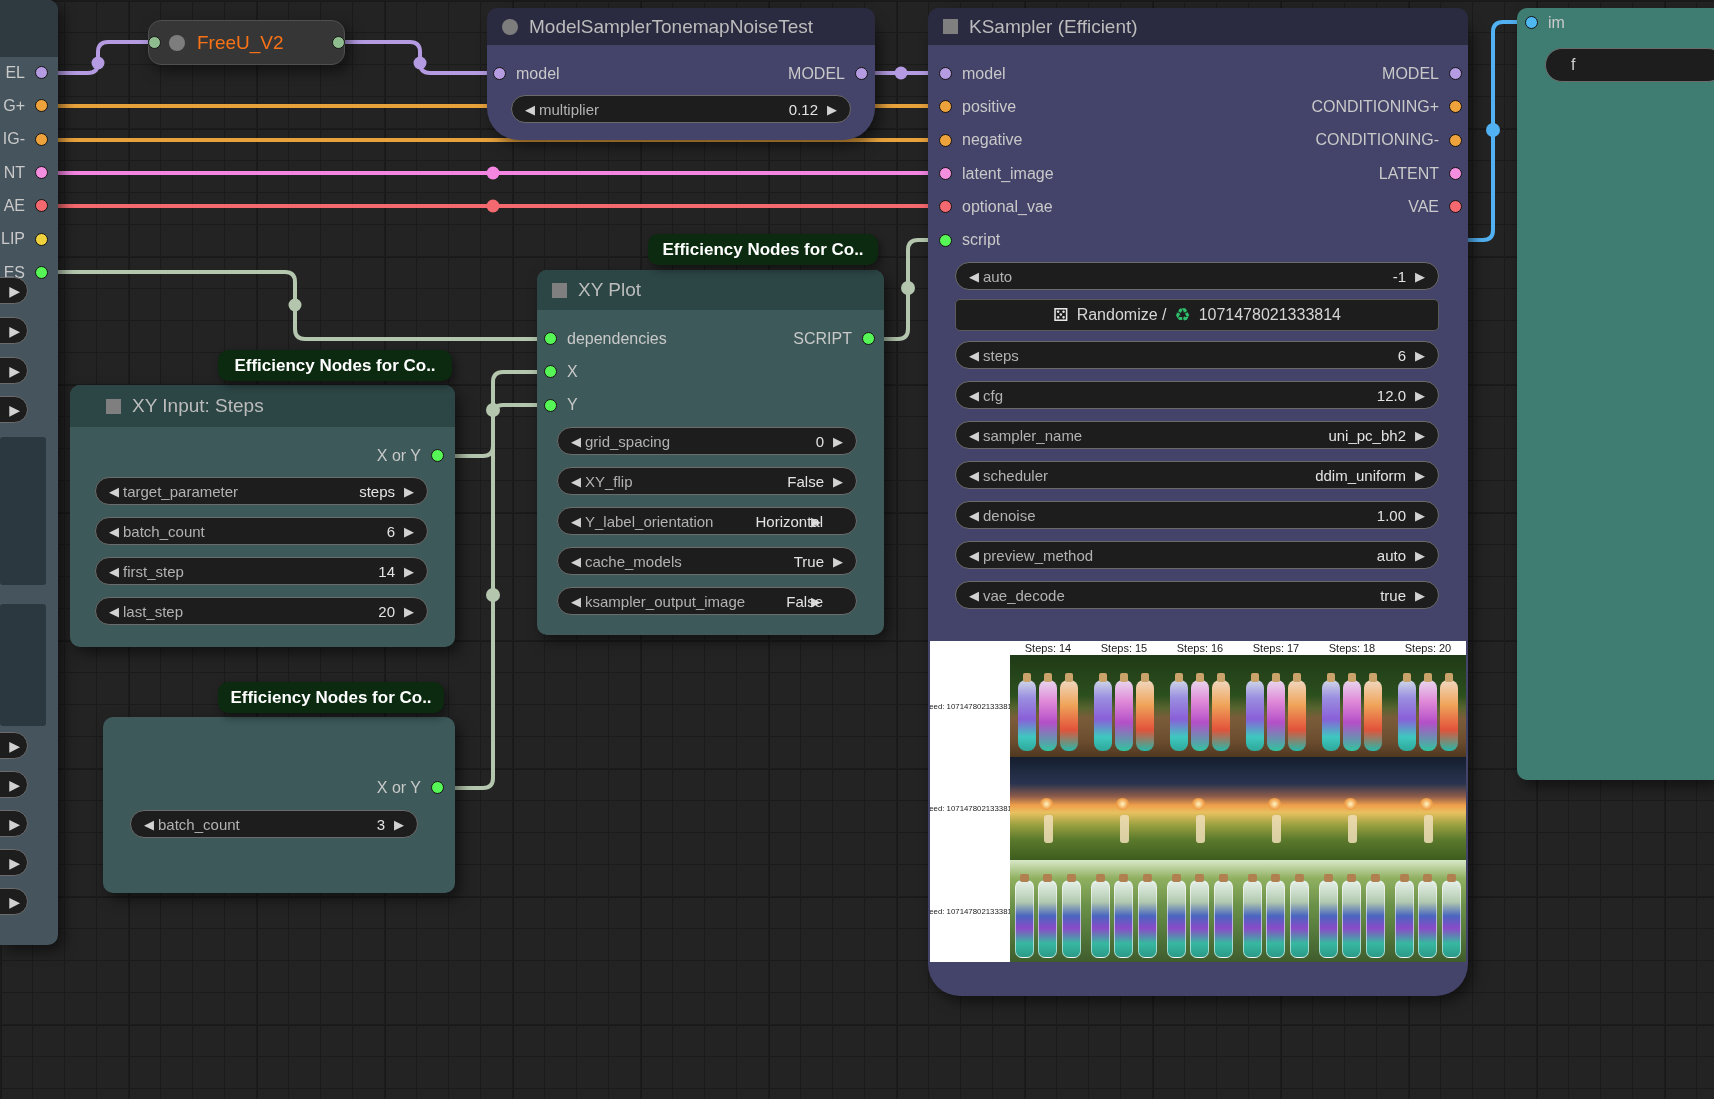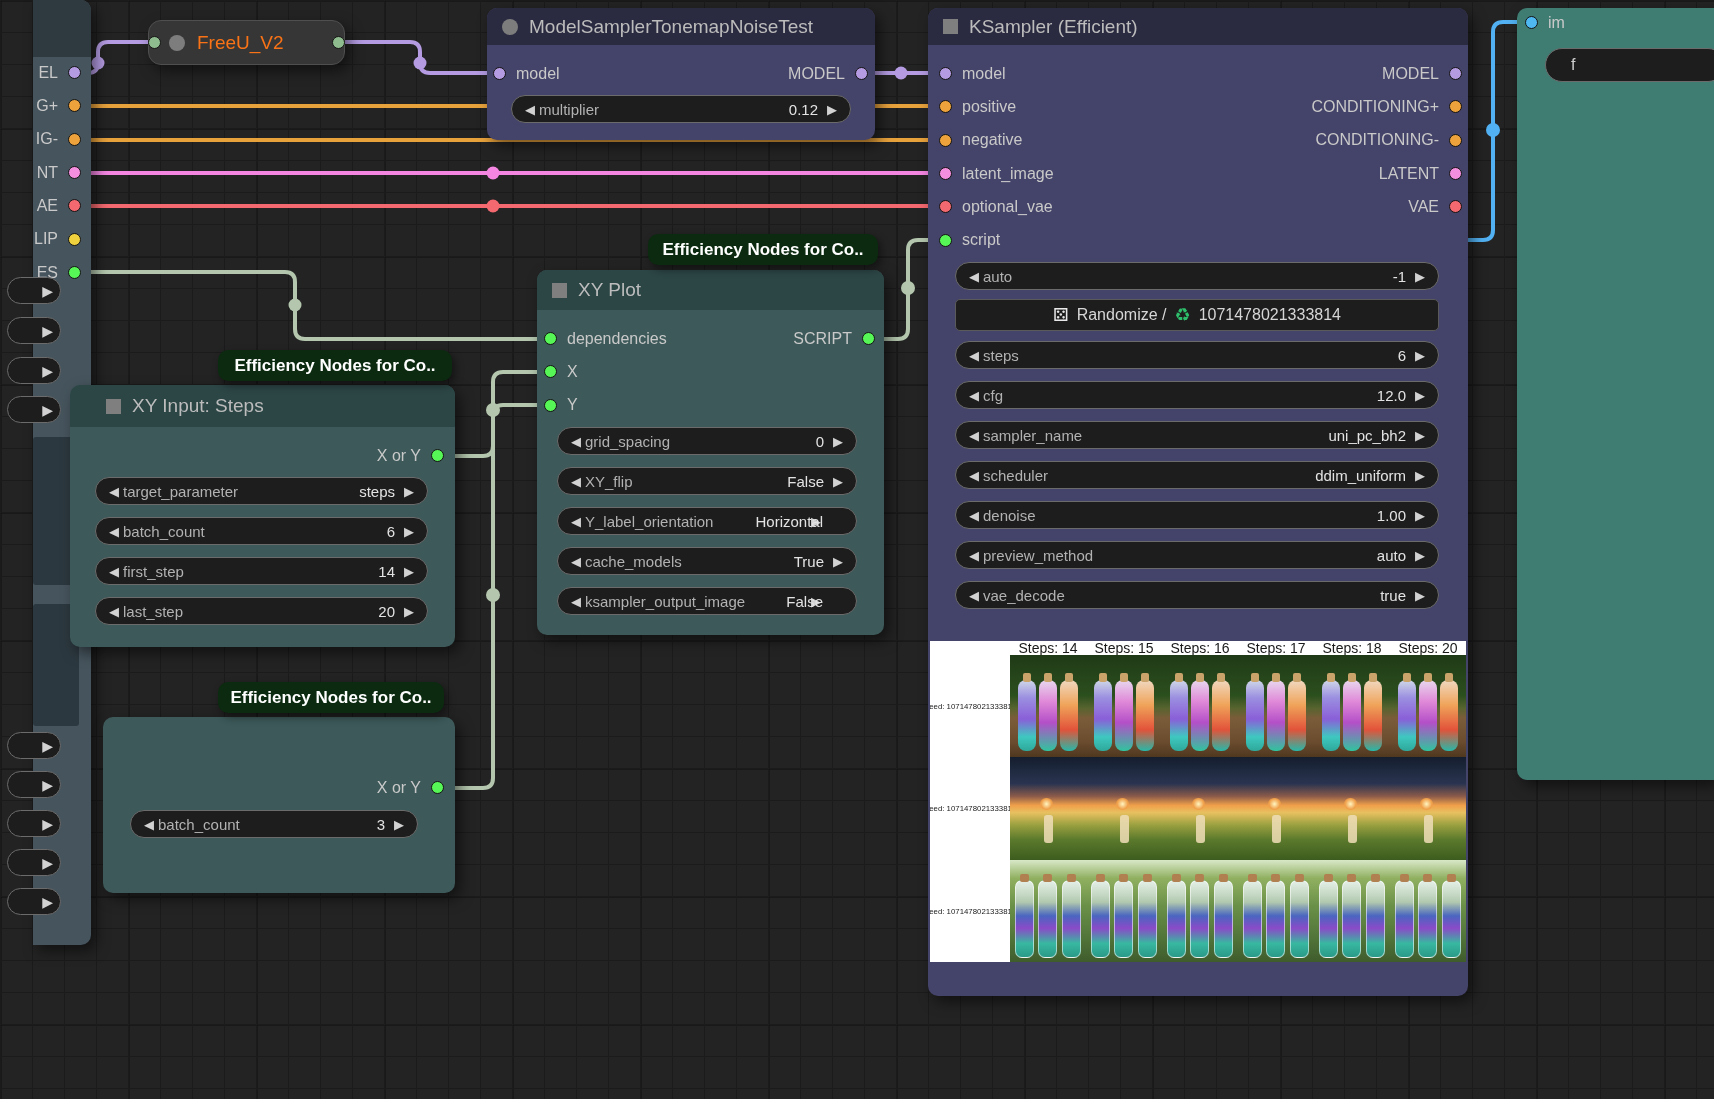--- a/index.html
+++ b/index.html
@@ -15,27 +15,27 @@
     font-family:"Liberation Sans", sans-serif;
   }
   #wires{position:absolute;left:0;top:0;z-index:1;}
   .node{position:absolute;z-index:2;border-radius:10px;box-shadow:5px 6px 14px rgba(0,0,0,.5);}
   .ntitle{position:absolute;left:0;right:0;top:0;display:flex;align-items:center;gap:11px;
     padding-left:15px;border-radius:10px 10px 0 0;overflow:hidden;white-space:nowrap;}
   .ttext{font-size:19px;color:#bcbcbc;}
   .csquare{width:15px;height:15px;background:#7f7f7f;flex:0 0 auto;}
   .ccircle{width:16px;height:16px;border-radius:50%;background:#7d7d7d;flex:0 0 auto;}
   
-  .purple{background:#444369;}
+  .purple{background:#444369;border-radius:32px;}
   .purple .ntitle{background:#2a2a41;height:37px;}
   
   .teal{background:#3d5959;}
   .teal .ntitle{background:#2c4545;height:40px;}
   
-  .loader{background:#46545d;border-radius:0 10px 10px 0;margin-left:33px;}
+  .loader{background:#46545d;border-radius:0 10px 10px 0;}
   .loader-title{position:absolute;left:0;right:0;top:0;height:57px;background:#2f3940;border-radius:0 10px 0 0;}
   
   .save{background:#3f7d73;}
   
   .slots{position:absolute;}
   .slot-row{height:33.34px;display:flex;align-items:center;}
   .slot-row.side-out{justify-content:flex-end;}
   .dot{width:13px;height:13px;border-radius:50%;border:1.5px solid #141414;box-sizing:border-box;flex:0 0 auto;}
   .side-in .dot{margin-right:10px;}
   .side-out .dot{margin-left:10px;}
@@ -64,21 +64,21 @@
   .freeu .ftitle{font-size:19px;color:#f97316;}
   .fslot{position:absolute;width:13px;height:13px;border-radius:50%;background:#8fbc8f;border:1.5px solid #141414;box-sizing:border-box;top:15px;}
   
   .pill{position:absolute;left:-26px;width:54px;height:27px;background:#1d1d1d;border:1px solid #6b6b6b;
     border-radius:14px;display:flex;align-items:center;justify-content:flex-end;padding-right:7px;box-sizing:border-box;}
   .pill span{color:#d2d2d2;font-size:14px;}
   .tarea{position:absolute;left:0;width:46px;background:#2c383f;border-radius:3px;}
   
   .preview{position:absolute;background:#ffffff;overflow:hidden;}
   .phead{display:flex;height:14px;padding-left:80px;}
-  .phead span{width:76.2px;text-align:center;font-size:14px;color:#1a1a1a;line-height:15px;overflow:hidden;white-space:nowrap;}
+  .phead span{width:76.2px;text-align:center;font-size:11px;color:#1a1a1a;line-height:15px;overflow:hidden;white-space:nowrap;}
   .prow{display:flex;height:102.3px;}
   .pgut{width:80px;display:flex;align-items:center;justify-content:center;}
   .pgut span{font-size:8.5px;color:#1a1a1a;white-space:nowrap;transform:scale(.92);}
   .pcell{width:76.2px;position:relative;overflow:hidden;}
   .pcell.bottles{background:linear-gradient(180deg,#1f3a17 0%,#2c4f1e 40%,#57642f 52%,#7b5c3a 62%,#6b4c2e 85%,#4f3820 100%);}
   .pcell.landscape{background:linear-gradient(180deg,#141e2e 0%,#2a3450 26%,#8a5a4a 38%,#f0a04a 47%,#e8c060 54%,#9aa040 66%,#5c7a2c 80%,#3c5c1e 100%);}
   .pcell.glass{background:linear-gradient(180deg,#d8e8c8 0%,#90b060 18%,#6a9048 45%,#52763a 75%,#3f5c2c 100%);}
   .bo{position:absolute;bottom:6%;width:24%;height:70%;border-radius:8px;}
   .bo.b1{background:linear-gradient(180deg,#cfd8e8 0%,#9b8fe0 25%,#8a5fd8 55%,#3fc8c0 80%,#2ea89a 100%);}
   .bo.b2{background:linear-gradient(180deg,#e8d8ee 0%,#e08ad8 30%,#b44fc8 60%,#30c49e 100%);}

